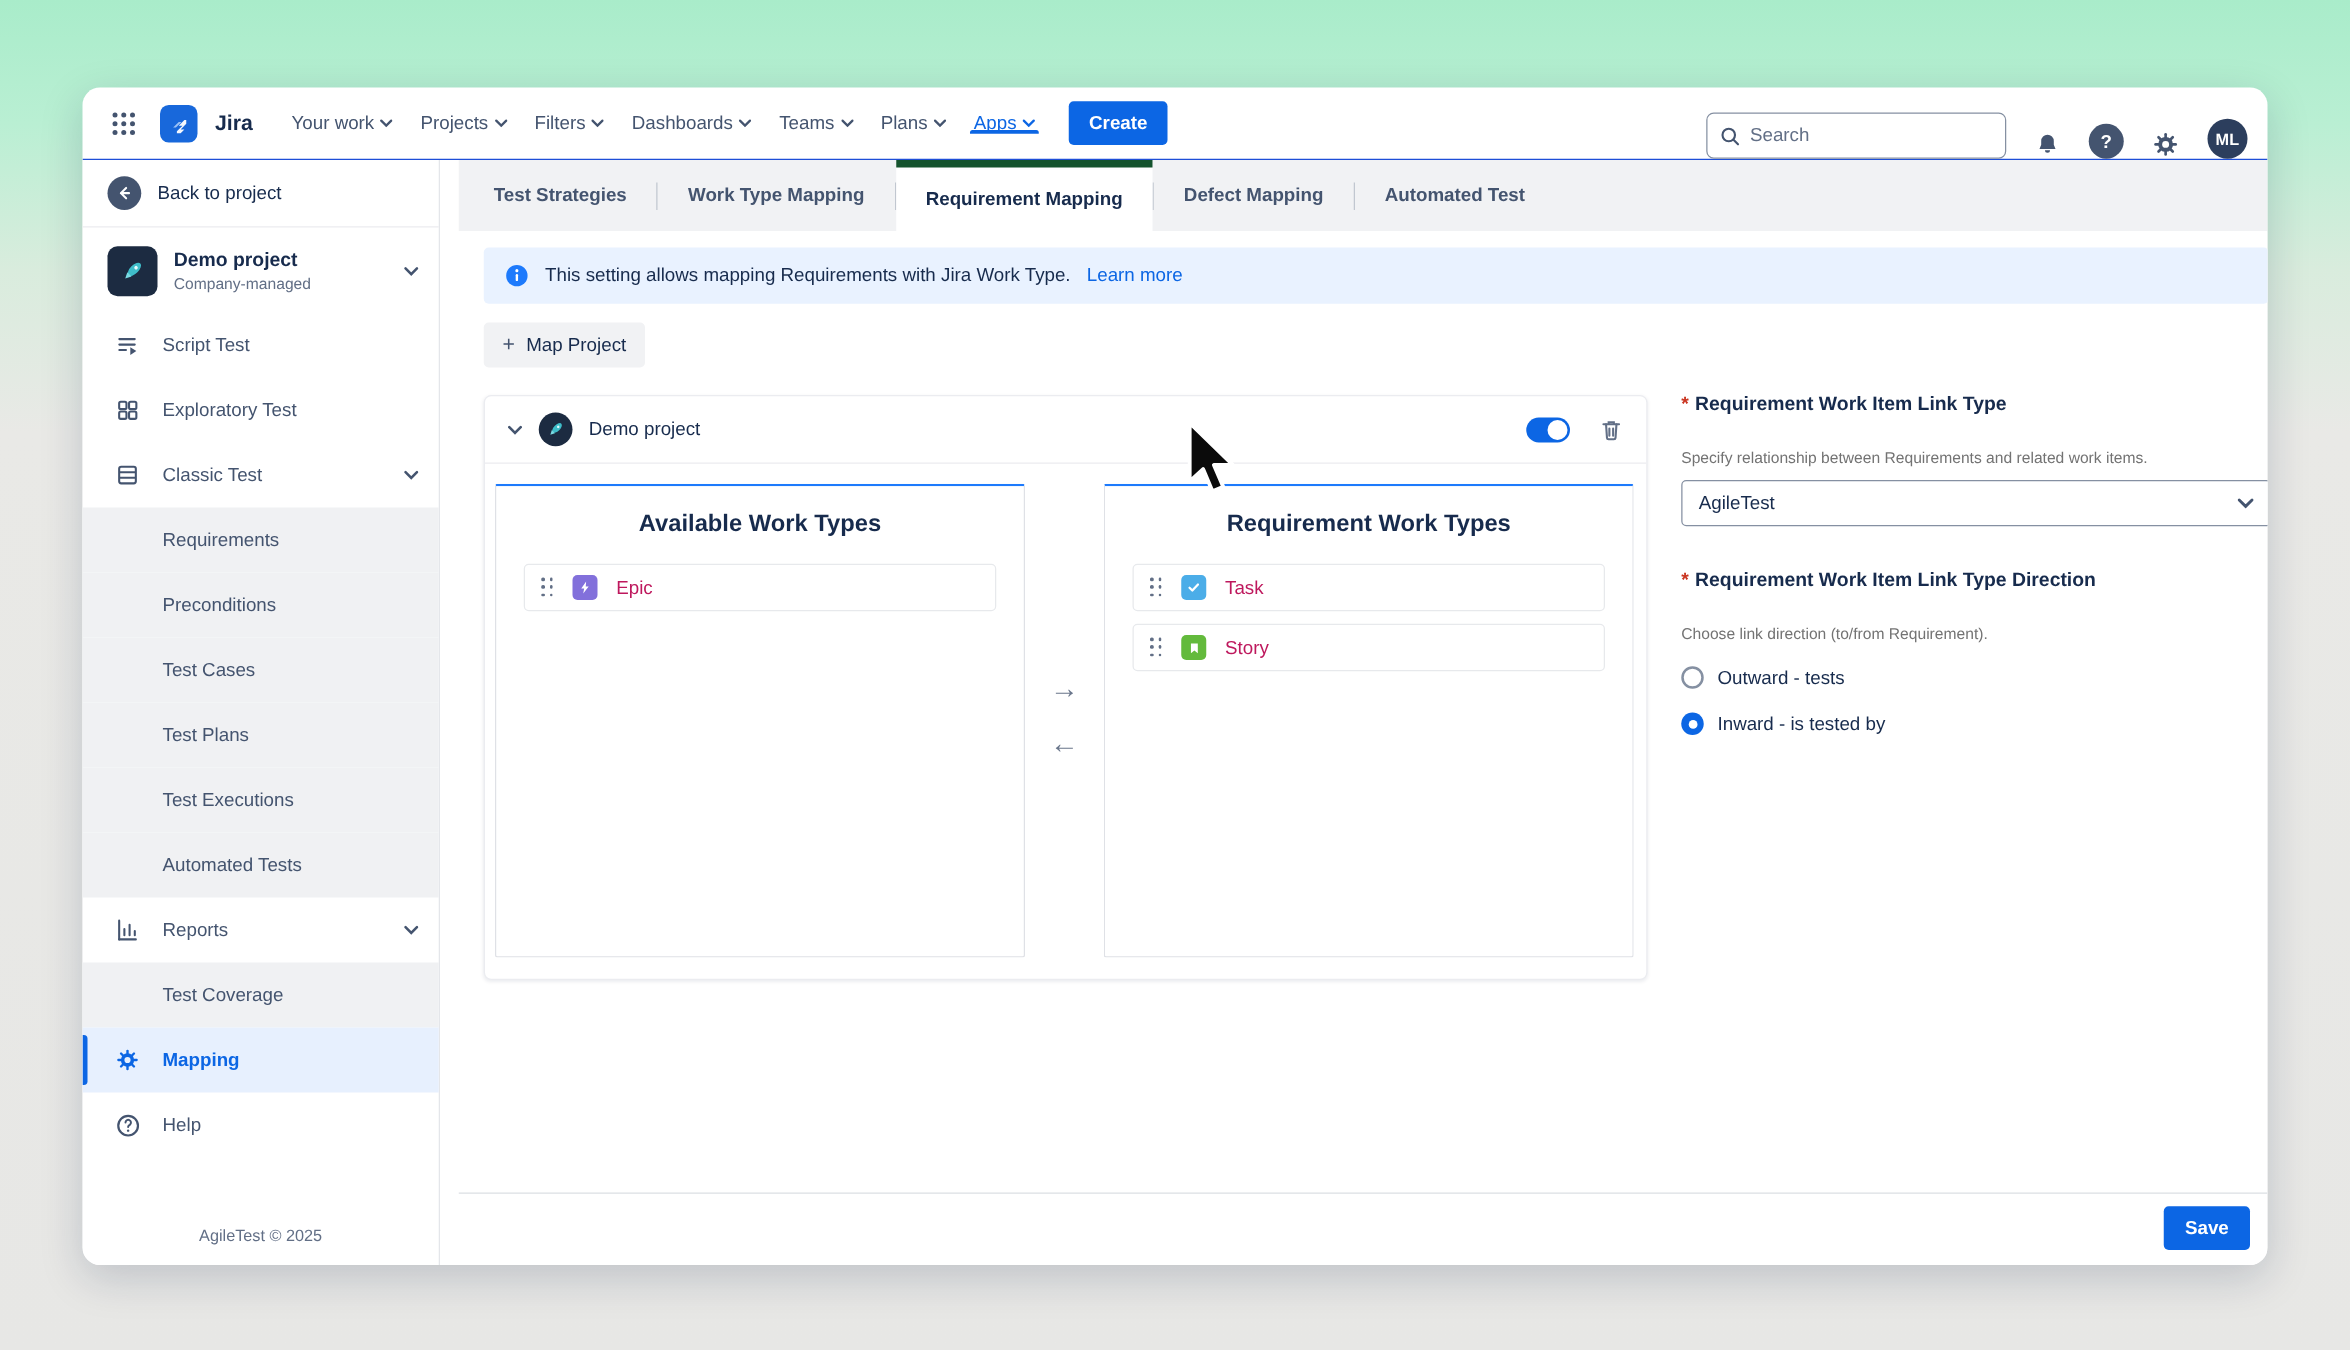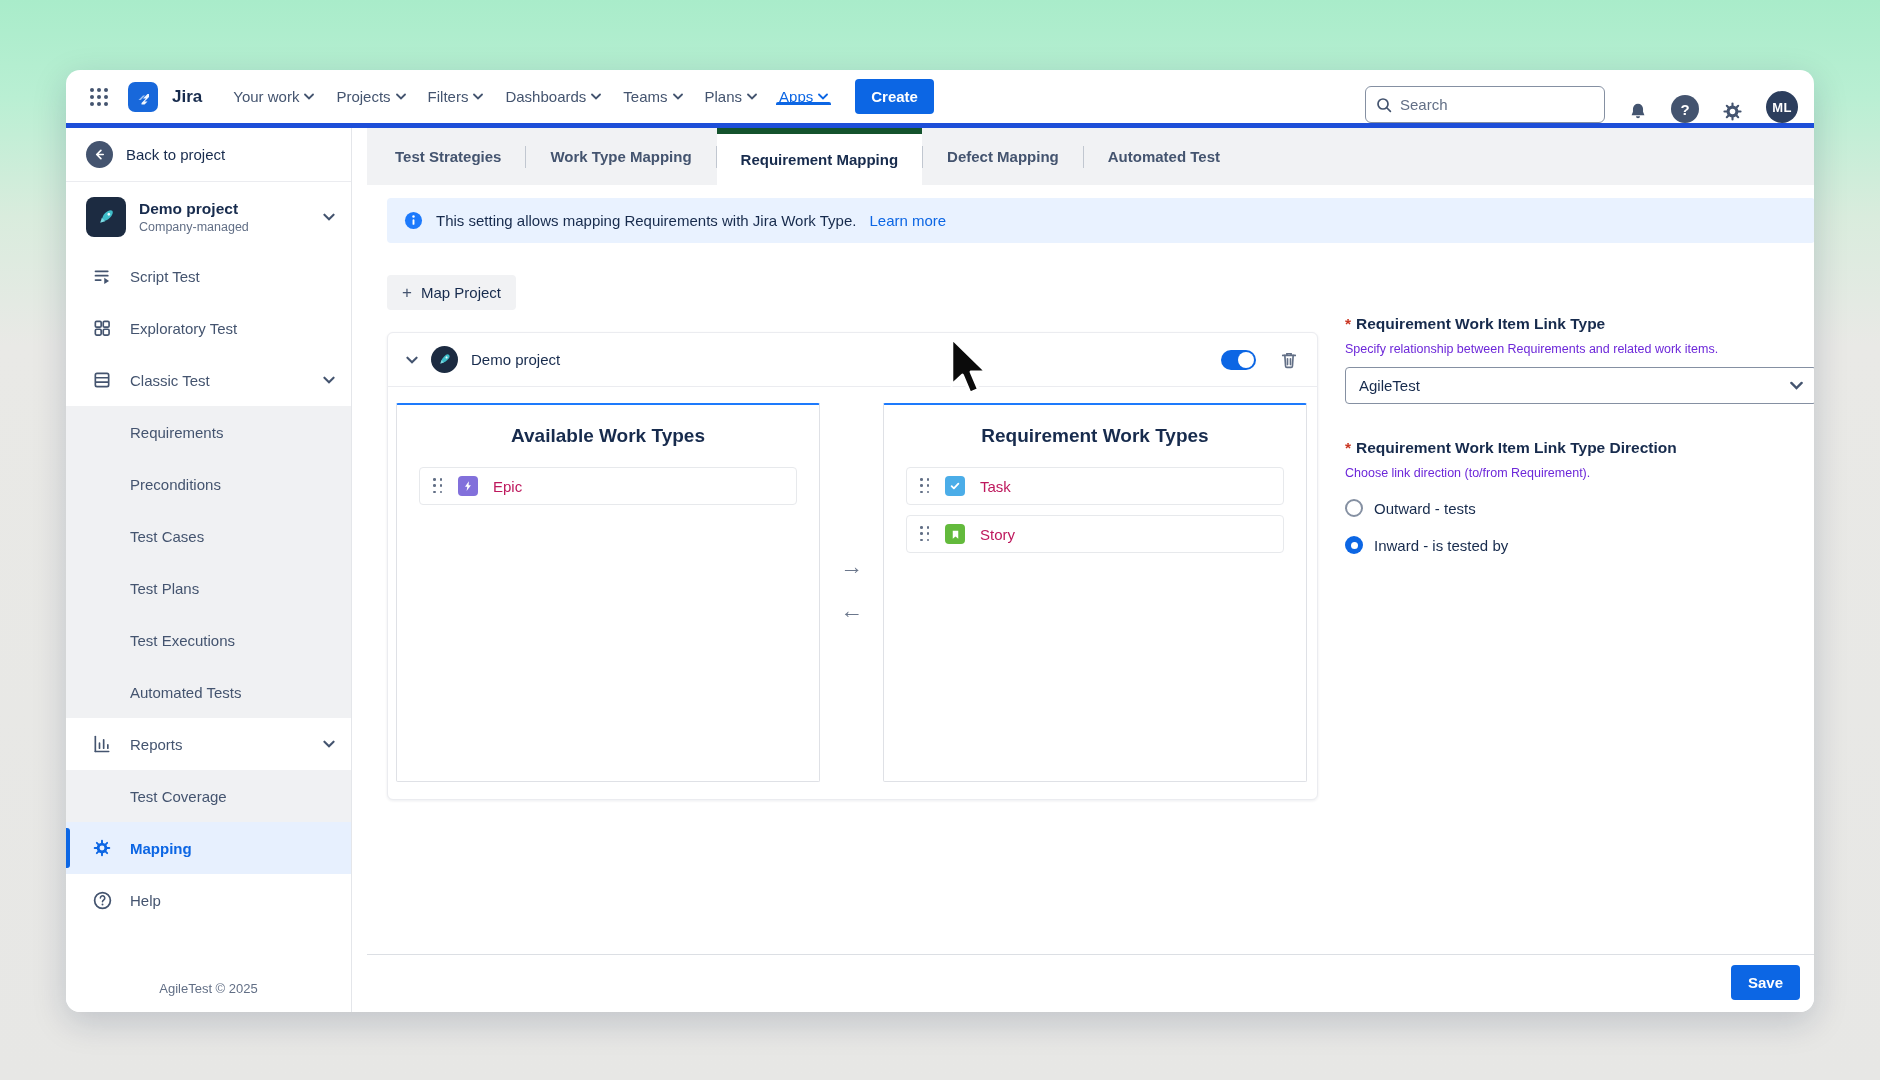--- a/index.html
+++ b/index.html
@@ -8,21 +8,21 @@
     font-family:"Liberation Sans", sans-serif;
     background: linear-gradient(180deg,#a9ecca 0%,#b9efd3 9%,#d9ecdd 20%,#e9e9e6 32%,#e7e7e5 100%);
     position:relative; color:#172B4D;
   }
   .window {
     position:absolute; left:66px; top:70px; width:1748px; height:942px;
     background:#fff; border-radius:14px; box-shadow:0 10px 34px rgba(9,30,66,.18);
     display:flex; flex-direction:column; overflow:hidden;
   }
   
-  .topbar { height:58px; display:flex; align-items:stretch; border-bottom:5px solid #1d4ed8; padding:0 16px; flex:none; }
+  .topbar { height:58px; display:flex; align-items:stretch; border-bottom:1px solid #1d4ed8; padding:0 16px; flex:none; }
   .topbar .left { display:flex; align-items:center; gap:6px; }
   .appswitcher { width:34px; height:34px; display:grid; place-items:center; border-radius:4px; cursor:pointer; }
   .dots9 { width:18px; height:18px; display:grid; grid-template-columns:repeat(3,1fr); gap:3px; }
   .dots9 i { width:4px; height:4px; border-radius:50%; background:#44546F; }
   .jira-logo { width:30px; height:30px; border-radius:7px; background:#1868DB; display:grid; place-items:center; margin-left:6px; }
   .brand { font-size:17px; font-weight:700; color:#172B4D; margin:0 14px 0 8px; }
   .nav-items { display:flex; align-items:stretch; }
   .nav-item { display:flex; align-items:center; gap:5px; padding:0 11px; font-size:15px; font-weight:500; color:#44546F; cursor:pointer; position:relative; }
   .nav-item svg { stroke:#44546F; }
   .nav-item.active { color:#0C66E4; }
@@ -58,21 +58,21 @@
   
   .main { flex:1; display:flex; flex-direction:column; min-width:0; }
   .tabbar { height:57px; background:#F1F2F4; display:flex; align-items:stretch; padding-left:4px; flex:none; }
   .tab { display:flex; align-items:center; padding:0 24px; font-size:15px; font-weight:600; color:#44546F; cursor:pointer; position:relative; }
   .tab.active { background:#fff; color:#172B4D; border-top:6px solid #14532d; }
   .tab-sep { width:1px; height:22px; background:#C1C7D0; align-self:center; }
   .content { flex:1; background:#fff; position:relative; padding:13px 14px 0 20px; min-height:0; }
   .banner { height:45px; background:#E9F2FF; border-radius:4px; display:flex; align-items:center; gap:13px; padding:0 17px; width:1428px; }
   .banner-text { font-size:15px; color:#172B4D; }
   .banner-link { font-size:15px; color:#0C66E4; cursor:pointer; }
-  .map-btn { margin-top:32px; display:inline-flex; align-items:flex-end; gap:9px; background:#F1F2F4; border:none; border-radius:4px; padding:9px 15px; font-size:15px; font-weight:500; color:#172B4D; cursor:pointer; font-family:"Liberation Sans",sans-serif; }
+  .map-btn { margin-top:15px; display:inline-flex; align-items:flex-end; gap:9px; background:#F1F2F4; border:none; border-radius:4px; padding:9px 15px; font-size:15px; font-weight:500; color:#172B4D; cursor:pointer; font-family:"Liberation Sans",sans-serif; }
   .plus-glyph::before { content:"+"; font-size:17px; color:#44546F; line-height:1; }
   
   .card { margin-top:22px; width:931px; border:1px solid #EBECF0; border-radius:6px; box-shadow:0 1px 3px rgba(9,30,66,.08); background:#fff; }
   .card-head { height:54px; display:flex; align-items:center; gap:13px; padding:0 18px; border-bottom:1px solid #EBECF0; }
   .round-avatar { width:27px; height:27px; border-radius:50%; background:#1C2B41; display:grid; place-items:center; flex:none; }
   .card-project { font-size:15px; color:#172B4D; flex:1; }
   .toggle { width:35px; height:20px; border-radius:10px; background:#0C66E4; position:relative; cursor:pointer; flex:none; }
   .toggle .knob { position:absolute; top:2px; right:2px; width:16px; height:16px; border-radius:50%; background:#fff; }
   .card-body { display:flex; padding:16px 8px 17px; }
   .panel { width:424px; border:1px solid #DFE1E6; border-top:2px solid #1D7AFC; border-radius:2px; min-height:379px; background:#fff; }
@@ -83,21 +83,21 @@
   .type-badge { width:20px; height:20px; border-radius:4px; display:grid; place-items:center; flex:none; }
   .wt-label { font-size:15px; color:#be185d; }
   .arrows-col { width:63px; display:flex; flex-direction:column; align-items:center; gap:21px; padding-top:152px; }
   .arrow-glyph { font-size:23px; color:#6B778C; cursor:pointer; line-height:1; }
   .arrow-right::before { content:"\2192"; }
   .arrow-left::before { content:"\2190"; }
   
   .settings-col { position:absolute; left:978px; top:130px; width:472px; }
   .field-title { font-size:15.5px; font-weight:700; color:#172B4D; }
   .req-star::before { content:"*"; color:#CA3521; margin-right:5px; font-weight:700; }
-  .field-desc { font-size:12.5px; color:#6d28d9; margin-top:9px; }
+  .field-desc { font-size:12.5px; color:#737373; margin-top:26px; }
   .select { margin-top:11px; height:37px; border:1px solid #8590A2; border-radius:4px; display:flex; align-items:center; justify-content:space-between; padding:0 13px; cursor:pointer; background:#fff; }
   .select-value { font-size:15px; color:#172B4D; }
   .group2 { margin-top:35px; }
   .radio-row { display:flex; align-items:center; gap:11px; margin-top:19px; cursor:pointer; }
   .radio { width:18px; height:18px; border-radius:50%; border:2px solid #8590A2; background:#fff; flex:none; }
   .radio.checked { border:none; background:#0C66E4; position:relative; }
   .radio.checked::after { content:""; position:absolute; left:5.5px; top:5.5px; width:7px; height:7px; border-radius:50%; background:#fff; }
   .radio-label { font-size:15px; color:#172B4D; }
   
   .save-row { position:absolute; left:0; right:0; top:769px; border-top:1px solid #DCDFE4; padding:10px 14px 0 0; text-align:right; }

